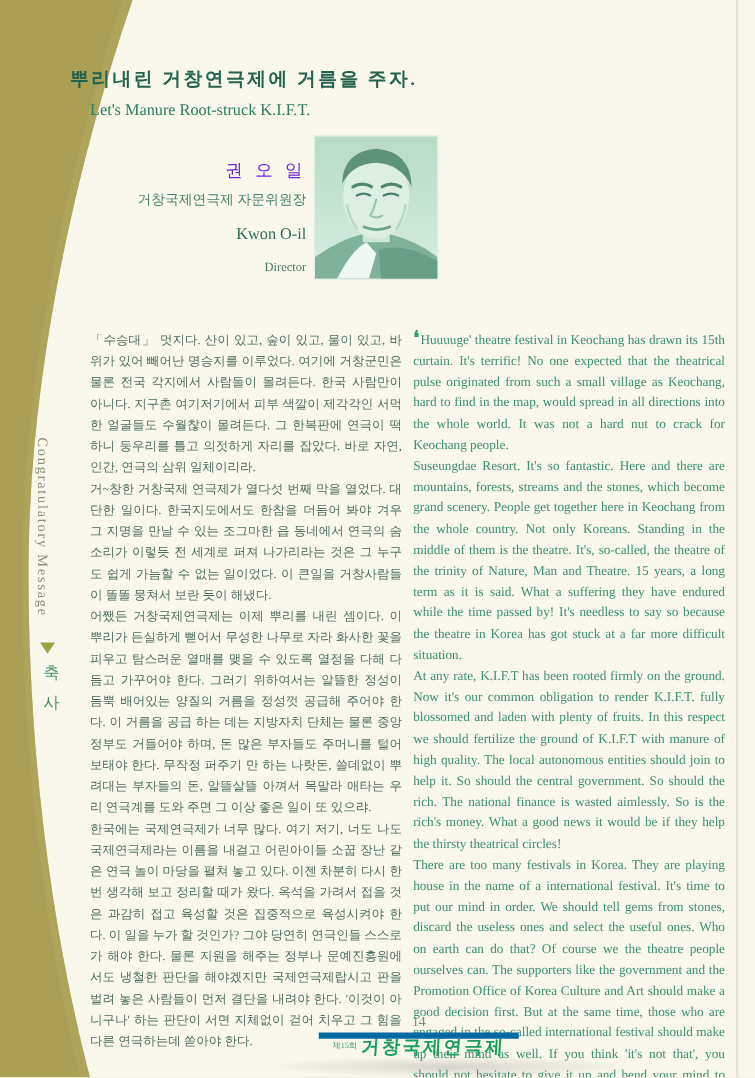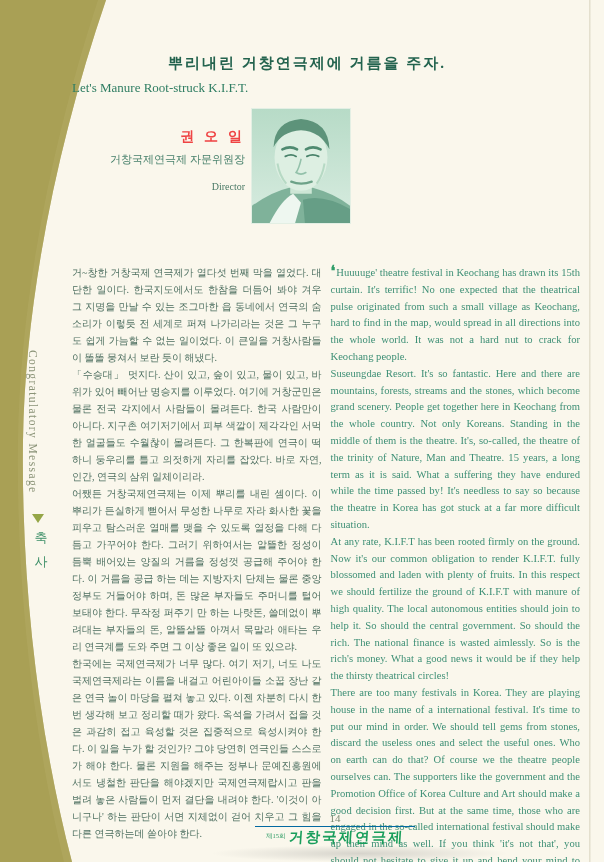--- a/index.html
+++ b/index.html
@@ -23,27 +23,27 @@
                 writing-mode:vertical-rl; font-size:11.5px; letter-spacing:1.4px;
                 color:#8a9377; font-family:"Liberation Serif",serif; }
   .side-tri { position:absolute; left:32px; top:514px; width:0; height:0;
               border-left:6px solid transparent; border-right:6px solid transparent;
               border-top:9px solid #95a647; }
   .side-ko { position:absolute; left:33px; top:531px; width:16px; text-align:center;
              color:#3e9068; font-size:13px; line-height:1; }
   .side-ko span { display:block; margin-bottom:11px; }
 
   
-  .title-ko { position:absolute; left:72px; top:54px; width:470px; text-align:center;
+  .title-ko { position:absolute; left:56px; top:54px; width:470px; 
               font-size:15px; font-weight:bold; letter-spacing:2px; color:#23634e; }
   .title-en { position:absolute; left:72px; top:80px; width:470px; 
               font-size:13px; color:#2e7d62; }
 
   .author-block { position:absolute; left:90px; top:128px; width:155px; text-align:right; }
-  .author-name-ko { font-size:14px; font-weight:bold; letter-spacing:3px; color:#ef4444;
+  .author-name-ko { font-size:14px; font-weight:normal; letter-spacing:3px; color:#6d28d9;
                     font-family:"Liberation Sans","DejaVu Sans",sans-serif; }
   .author-role-ko { font-size:11px; color:#47806b; margin-top:6px;
                     font-family:"Liberation Sans","DejaVu Sans",sans-serif; }
   .author-name-en { font-size:13px; color:#2c6f58; margin-top:12px; }
   .author-role-en { font-size:10px; color:#4a7a66; margin-top:14px; }
 
   .portrait { position:absolute; left:251px; top:108px; width:100px; height:116px;
               border:1px solid #e3efe4; }
 
   
@@ -51,21 +51,21 @@
   .col { width:250px; text-align:justify; }
   .col-ko { color:#4d6f60; font-size:10px; line-height:17px; }
   .col-ko p { margin:0; }
   .col-en { color:#3d8f75; font-size:10.6px; line-height:16.8px; }
   .col-en p { margin:0;font-family:Liberation Serif, serif; }
   .bigquote { color:#2f9e68; font-weight:bold; font-size:15px; line-height:1;
               margin-right:1px; }
 
   
   .pageno { position:absolute; left:255px; top:812px; width:160px; text-align:center;
-            font-size:11px; color:#7a8a72; padding-bottom:2px; border-bottom:1px solid #0369a1; }
+            font-size:11px; color:#7a8a72; padding-bottom:2px; border-bottom:5px solid #0369a1; }
   .logo { position:absolute; left:190px; top:828px; width:290px; text-align:center;
           color:#199e5c; white-space:nowrap; }
   .logo .edition { font-size:6.5px; vertical-align:4px; letter-spacing:0; margin-right:3px; color:#2b9a62; }
   .logo .mark { font-size:14.5px; font-weight:bold; letter-spacing:2px;
                 transform:skewX(-4deg); display:inline-block;
                 font-family:"Liberation Sans","DejaVu Sans",sans-serif; }
 </style>
 </head>
 <body>
 
@@ -85,20 +85,21 @@
     <span>축</span>
     <span>사</span>
   </div>
 
   <div class="title-ko">뿌리내린 거창연극제에 거름을 주자.</div>
   <div class="title-en">Let's Manure Root-struck K.I.F.T.</div>
 
   <div class="author-block">
     <div class="author-name-ko">권 오 일</div>
     <div class="author-role-ko">거창국제연극제 자문위원장</div>
+    <div class="author-name-en">Kwon O-il</div>
     <div class="author-role-en">Director</div>
   </div>
 
   <svg class="portrait" viewBox="0 0 100 113" xmlns="http://www.w3.org/2000/svg" preserveAspectRatio="none">
     <defs>
       <linearGradient id="pg" x1="0" y1="0" x2="0" y2="1">
         <stop offset="0" stop-color="#b7dbc7"></stop>
           <stop offset="1" stop-color="#d8ece0"></stop>
       </linearGradient>
     </defs>
@@ -114,22 +115,22 @@
     <path d="M34,47 Q40,44 45,47" stroke="#49826a" stroke-width="1.8" fill="none" stroke-linecap="round"></path>
     <path d="M56,47 Q62,44 68,47" stroke="#49826a" stroke-width="1.8" fill="none" stroke-linecap="round"></path>
     <path d="M50,50 Q48,59 45,63 Q50,66 55,63" stroke="#93c1aa" stroke-width="1.6" fill="none" stroke-linecap="round"></path>
     <path d="M40,72 Q50,76 61,72" stroke="#6da288" stroke-width="2.2" fill="none" stroke-linecap="round"></path>
     <path d="M26,54 Q28,66 35,74" stroke="#b6d9c4" stroke-width="2" fill="none"></path>
     <path d="M74,54 Q72,66 66,74" stroke="#b6d9c4" stroke-width="2" fill="none"></path>
   </svg>
 
   <div class="columns">
     <div class="col col-ko">
+        <p>「수승대」 멋지다. 산이 있고, 숲이 있고, 물이 있고, 바위가 있어 빼어난 명승지를 이루었다. 여기에 거창군민은 물론 전국 각지에서 사람들이 몰려든다. 한국 사람만이 아니다. 지구촌 여기저기에서 피부 색깔이 제각각인 서먹한 얼굴들도 수월찮이 몰려든다. 그 한복판에 연극이 떡 하니 둥우리를 틀고 의젓하게 자리를 잡았다. 바로 자연, 인간, 연극의 삼위 일체이리라.</p>
         <p>거~창한 거창국제 연극제가 열다섯 번째 막을 열었다. 대단한 일이다. 한국지도에서도 한참을 더듬어 봐야 겨우 그 지명을 만날 수 있는 조그마한 읍 동네에서 연극의 숨소리가 이렇듯 전 세계로 퍼져 나가리라는 것은 그 누구도 쉽게 가늠할 수 없는 일이었다. 이 큰일을 거창사람들이 똘똘 뭉쳐서 보란 듯이 해냈다.</p>
-        <p>「수승대」 멋지다. 산이 있고, 숲이 있고, 물이 있고, 바위가 있어 빼어난 명승지를 이루었다. 여기에 거창군민은 물론 전국 각지에서 사람들이 몰려든다. 한국 사람만이 아니다. 지구촌 여기저기에서 피부 색깔이 제각각인 서먹한 얼굴들도 수월찮이 몰려든다. 그 한복판에 연극이 떡 하니 둥우리를 틀고 의젓하게 자리를 잡았다. 바로 자연, 인간, 연극의 삼위 일체이리라.</p>
         <p>어쨌든 거창국제연극제는 이제 뿌리를 내린 셈이다. 이 뿌리가 든실하게 뻗어서 무성한 나무로 자라 화사한 꽃을 피우고 탐스러운 열매를 맺을 수 있도록 열정을 다해 다듬고 가꾸어야 한다. 그러기 위하여서는 알뜰한 정성이 듬뿍 배어있는 양질의 거름을 정성껏 공급해 주어야 한다. 이 거름을 공급 하는 데는 지방자치 단체는 물론 중앙정부도 거들어야 하며, 돈 많은 부자들도 주머니를 털어 보태야 한다. 무작정 퍼주기 만 하는 나랏돈, 쓸데없이 뿌려대는 부자들의 돈, 알뜰살뜰 아껴서 목말라 애타는 우리 연극계를 도와 주면 그 이상 좋은 일이 또 있으랴.</p>
         <p>한국에는 국제연극제가 너무 많다. 여기 저기, 너도 나도 국제연극제라는 이름을 내걸고 어린아이들 소꿉 장난 같은 연극 놀이 마당을 펼쳐 놓고 있다. 이젠 차분히 다시 한 번 생각해 보고 정리할 때가 왔다. 옥석을 가려서 접을 것은 과감히 접고 육성할 것은 집중적으로 육성시켜야 한다. 이 일을 누가 할 것인가? 그야 당연히 연극인들 스스로가 해야 한다. 물론 지원을 해주는 정부나 문예진흥원에서도 냉철한 판단을 해야겠지만 국제연극제랍시고 판을 벌려 놓은 사람들이 먼저 결단을 내려야 한다. '이것이 아니구나' 하는 판단이 서면 지체없이 걷어 치우고 그 힘을 다른 연극하는데 쏟아야 한다.</p>
       </div>
     <div class="col col-en">
       <p><span class="bigquote">❛</span><span>Huuuuge' theatre festival in Keochang has drawn its 15th curtain. It's terrific! No one expected that the theatrical pulse originated from such a small village as Keochang, hard to find in the map, would spread in all directions into the whole world. It was not a hard nut to crack for Keochang people.</span></p>
       <div>
           <p>Suseungdae Resort. It's so fantastic. Here and there are mountains, forests, streams and the stones, which become grand scenery. People get together here in Keochang from the whole country. Not only Koreans. Standing in the middle of them is the theatre. It's, so-called, the theatre of the trinity of Nature, Man and Theatre. 15 years, a long term as it is said. What a suffering they have endured while the time passed by! It's needless to say so because the theatre in Korea has got stuck at a far more difficult situation.</p>
           <p>At any rate, K.I.F.T has been rooted firmly on the ground. Now it's our common obligation to render K.I.F.T. fully blossomed and laden with plenty of fruits. In this respect we should fertilize the ground of K.I.F.T with manure of high quality. The local autonomous entities should join to help it. So should the central government. So should the rich. The national finance is wasted aimlessly. So is the rich's money. What a good news it would be if they help the thirsty theatrical circles!</p>
           <p>There are too many festivals in Korea. They are playing house in the name of a international festival. It's time to put our mind in order. We should tell gems from stones, discard the useless ones and select the useful ones. Who on earth can do that? Of course we the theatre people ourselves can. The supporters like the government and the Promotion Office of Korea Culture and Art should make a good decision first. But at the same time, those who are engaged in the so-called international festival should make up their mind as well. If you think 'it's not that', you should not hesitate to give it up and bend your mind to something else in the theatrical circles.</p>
         </div>

